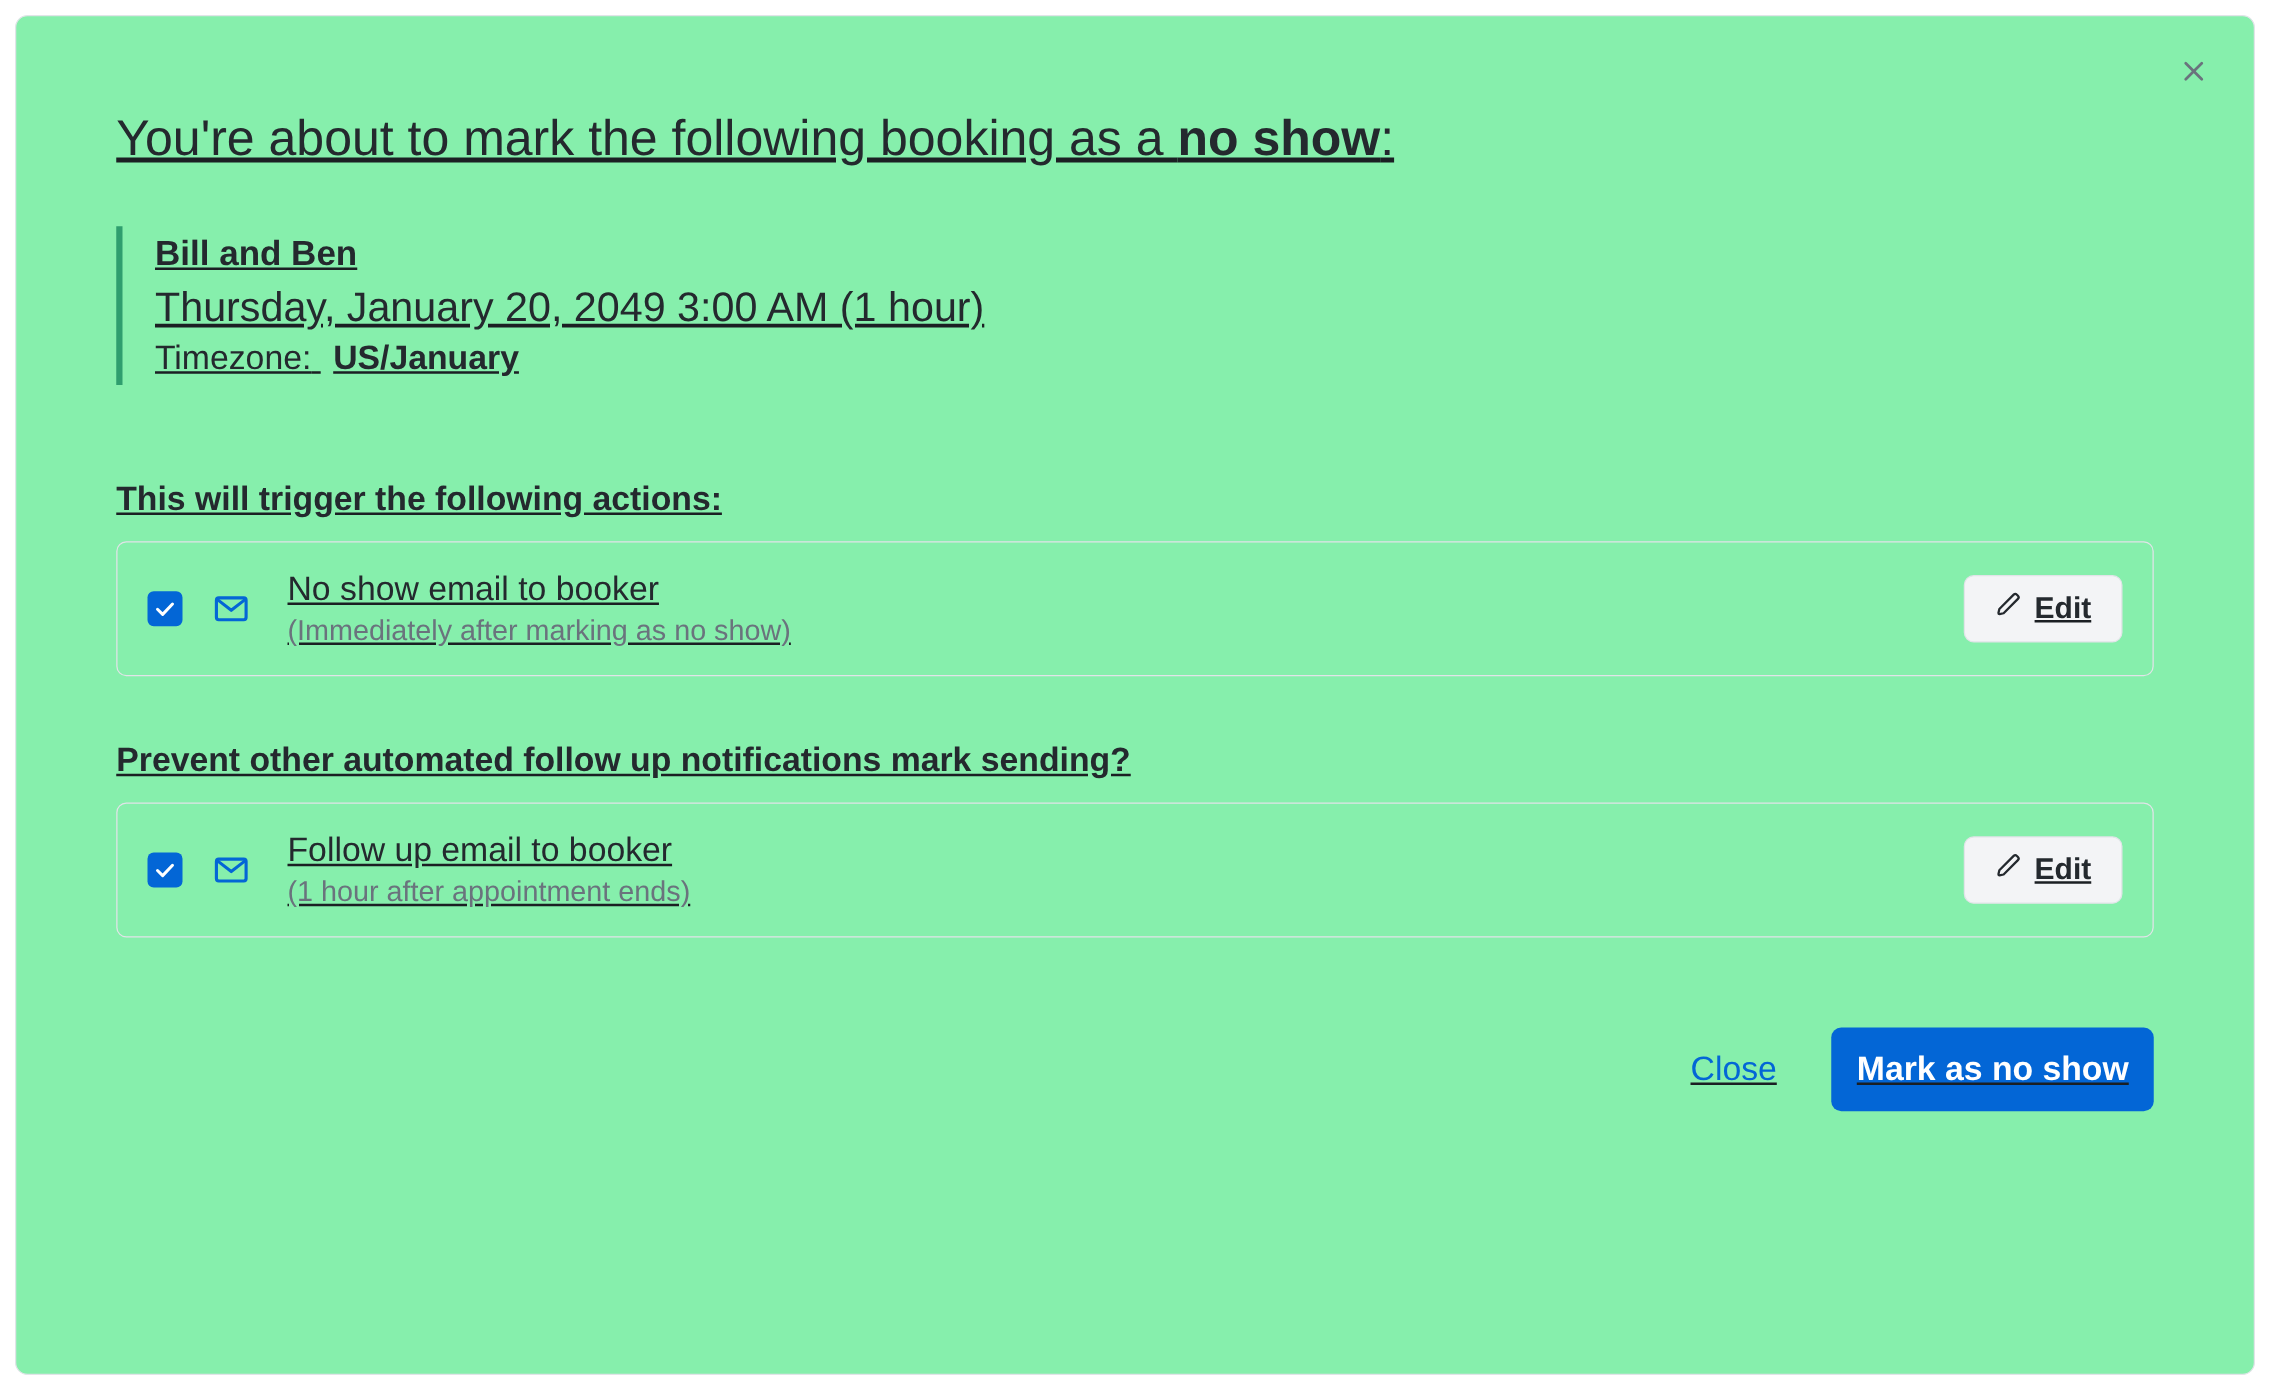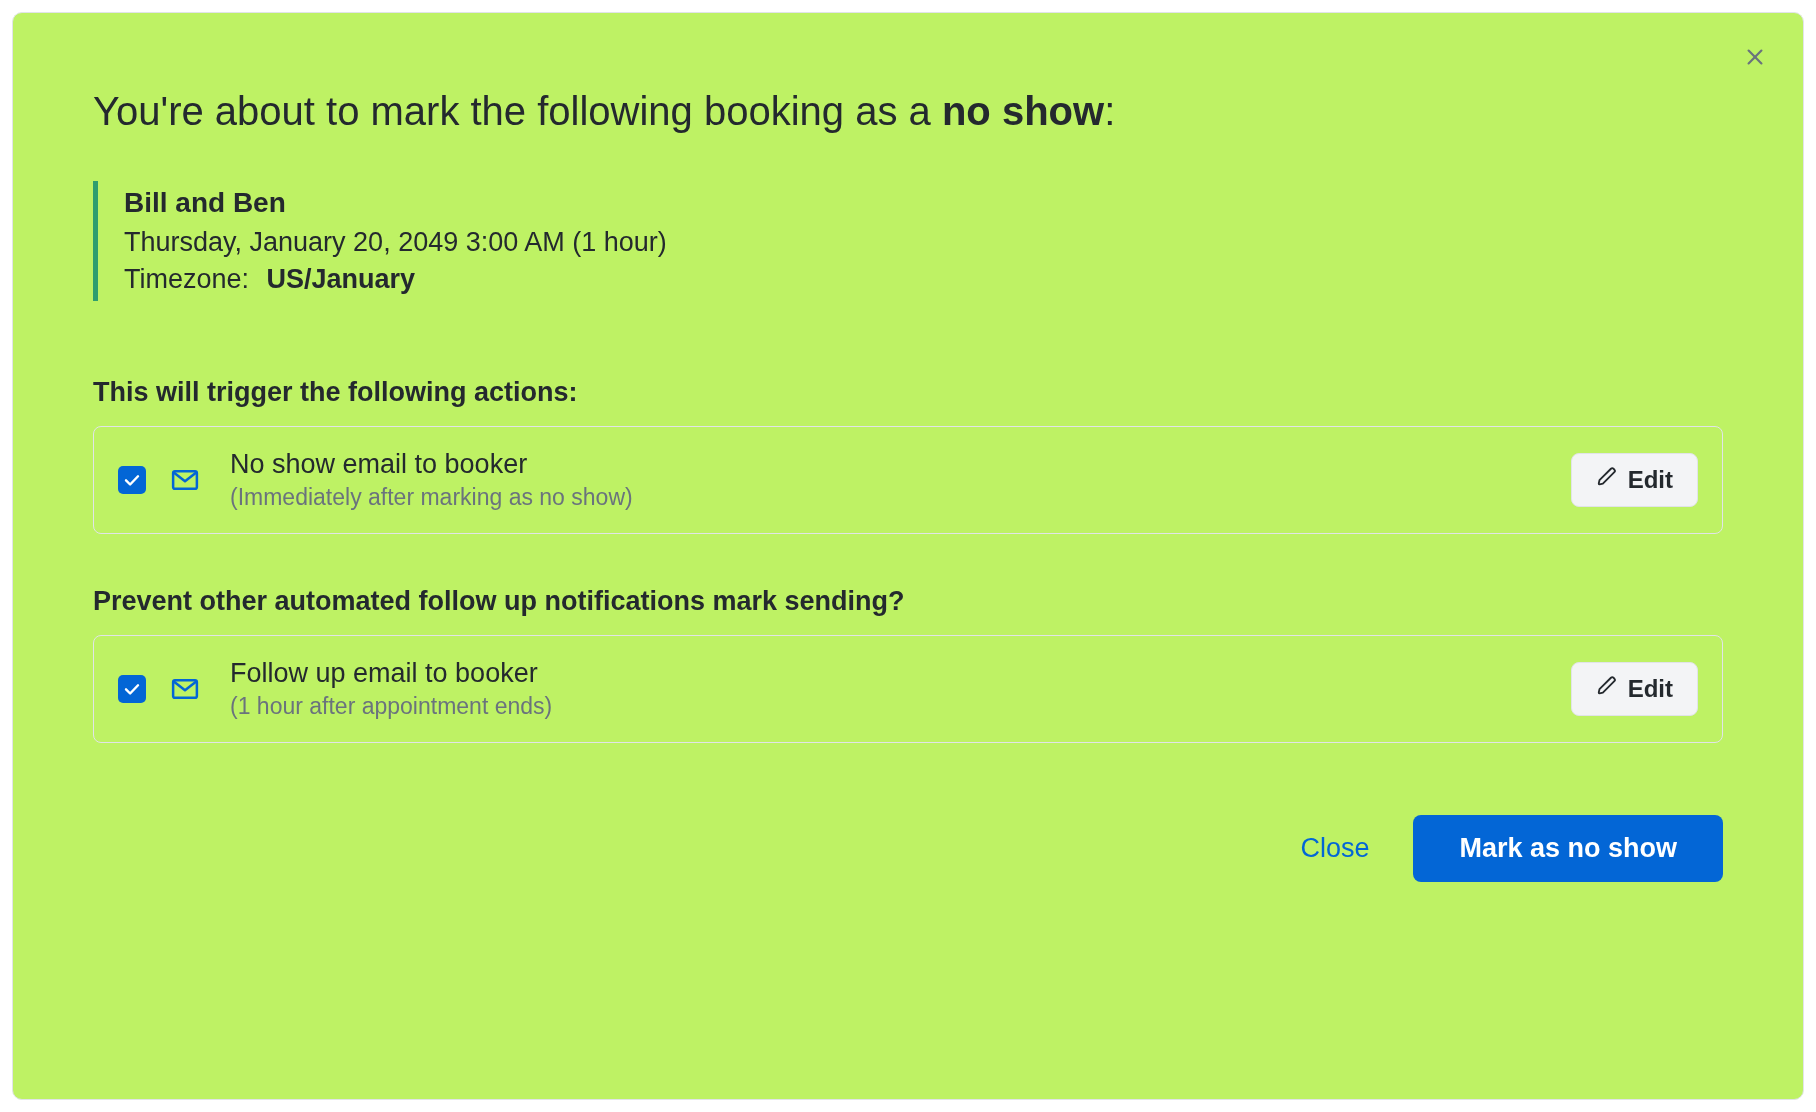--- a/index.html
+++ b/index.html
@@ -7,25 +7,26 @@
   font-family: -apple-system, BlinkMacSystemFont, "Segoe UI", Helvetica, Arial, sans-serif;
   background: #fff;
   color: #1b1f23;
   padding: 12px;
 }
 .modal {
   position: relative;
   width: 100%;
   max-width: 1792px;
   margin: 0 auto;
-  background: #bef264;
+  background: #86efac;
   border: 1px solid #e1e4e8;
   border-radius: 10px;
   padding: 72px 80px 60px 80px;
   min-height: 1088px;
+  text-decoration: underline;
 }
 .close-btn {
   position: absolute;
   top: 28px;
   right: 32px;
   width: 32px;
   height: 32px;
   background: transparent;
   border: none;
   cursor: pointer;
@@ -48,21 +49,21 @@
   padding: 6px 0 6px 26px;
   margin-bottom: 76px;
 }
 .booking-name {
   font-size: 28px;
   font-weight: 700;
   color: #24292e;
   margin-bottom: 8px;
 }
 .booking-time {
-  font-size: 27px;
+  font-size: 33px;
   font-weight: 400;
   color: #24292e;
   margin-bottom: 6px;
 }
 .booking-tz-row {
   font-size: 27px;
   color: #24292e;
 }
 .booking-tz-label { font-weight: 400; }
 .booking-tz-value { font-weight: 700; margin-left: 10px; }
@@ -143,21 +144,21 @@
   font-size: 27px;
   font-weight: 400;
   cursor: pointer;
 }
 .btn-primary {
   background: #0366d6;
   border: none;
   color: #fff;
   font-size: 27px;
   font-weight: 600;
-  padding: 18px 46px;
+  padding: 18px 20px;
   border-radius: 8px;
   cursor: pointer;
 }
 </style>
 </head>
 <body>
 
 <div class="modal">
   <button class="close-btn">
     <svg viewBox="0 0 24 24" fill="none" stroke="currentColor" stroke-width="2.4" stroke-linecap="round">

